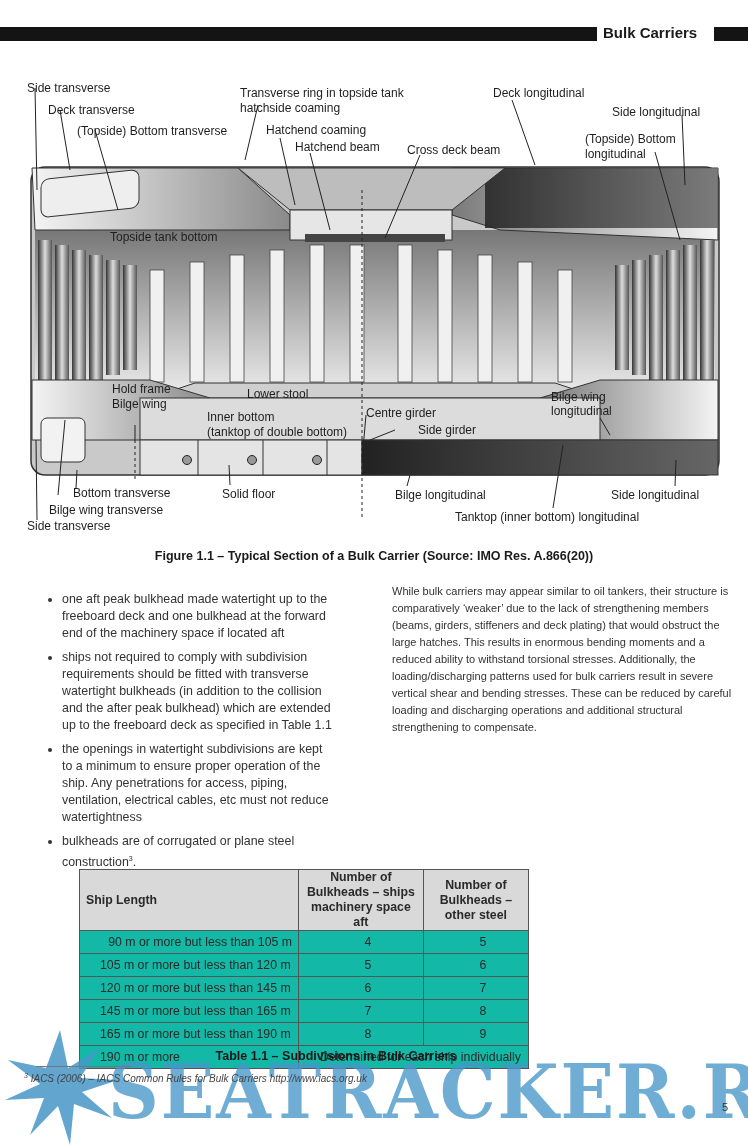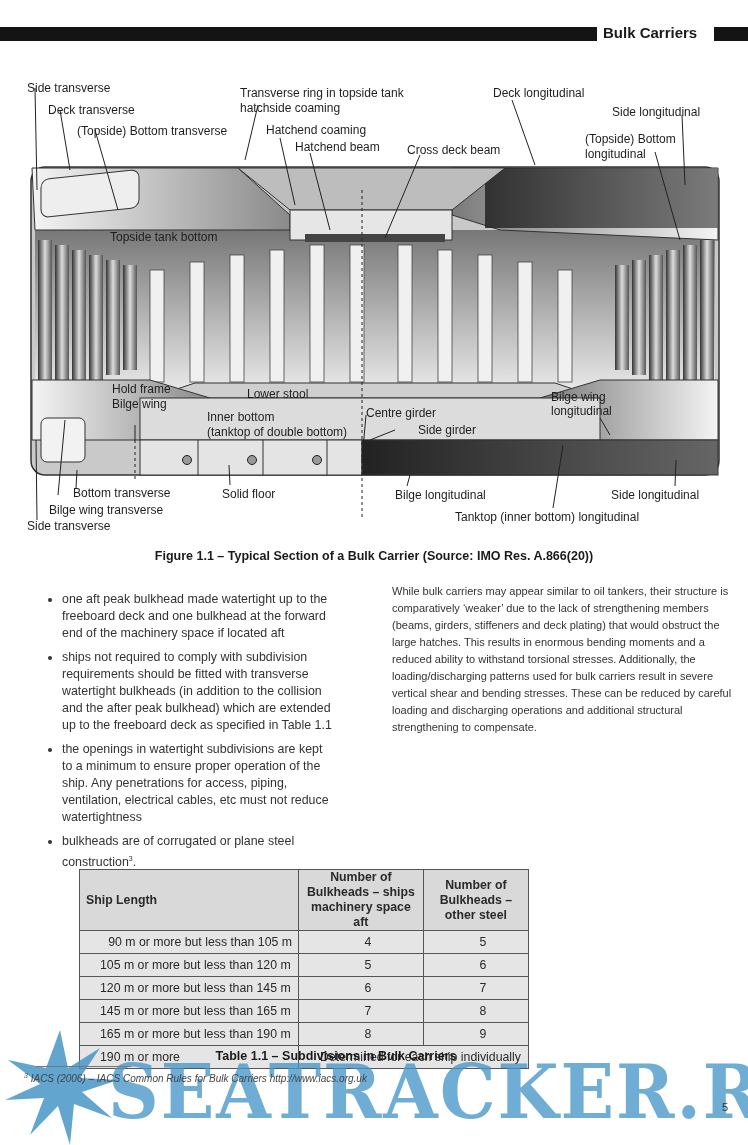--- a/index.html
+++ b/index.html
@@ -20,21 +20,21 @@
   .col-left { position: absolute; left: 34px; top: 583px; width: 310px; font-size: 12.4px; line-height: 17px; color: #333; }
   .col-left ul { margin: 8px; padding: 0 0 0 20px; }
   .col-left li { margin-bottom: 7px; }
   .col-right { position: absolute; left: 392px; top: 583px; width: 340px; font-size: 11px; line-height: 17px; color: #333; }
   sup { font-size: 7px; }
 
   .tbl { position: absolute; left: 79px; top: 869px; width: 450px; border-collapse: collapse; font-size: 12.3px; color: #2a2a2a; }
   .tbl th, .tbl td { border: 1px solid #555; padding: 0 6px; height: 22px; }
   .tbl th { background: #d9d9d9; font-weight: bold; height: 36px; line-height: 15px; }
   .tbl th.c1 { text-align: left; width: 206px; }
-  .tbl td { background: #e5e5e5; padding-left: 20px; }
+  .tbl td { background: #14b8a6; padding-left: 20px; }
   .tbl td.num { text-align: center; }
   .tbl td.first-right { text-align: right; }
 
   .tbl-caption { position: absolute; top: 1049px; left: 0; width: 672px; text-align: center; font-size: 12.5px; font-weight: bold; color: #1a1a1a; }
   .footnote-rule { position: absolute; left: 36px; top: 1066px; width: 95px; height: 1px; background: #777; }
   .footnote { position: absolute; left: 24px; top: 1072px; font-size: 10px; font-style: italic; color: #444; }
   .page-number { position: absolute; left: 722px; top: 1101px; font-size: 11px; color: #333; }
 
   .watermark { position: absolute; left: 0; top: 1030px; width: 748px; height: 115px; pointer-events: none; }
   .wm-text { position: absolute; left: 108px; top: 1052px; font-family: "DejaVu Serif", serif; font-weight: bold; font-size: 74px; letter-spacing: 2px;

